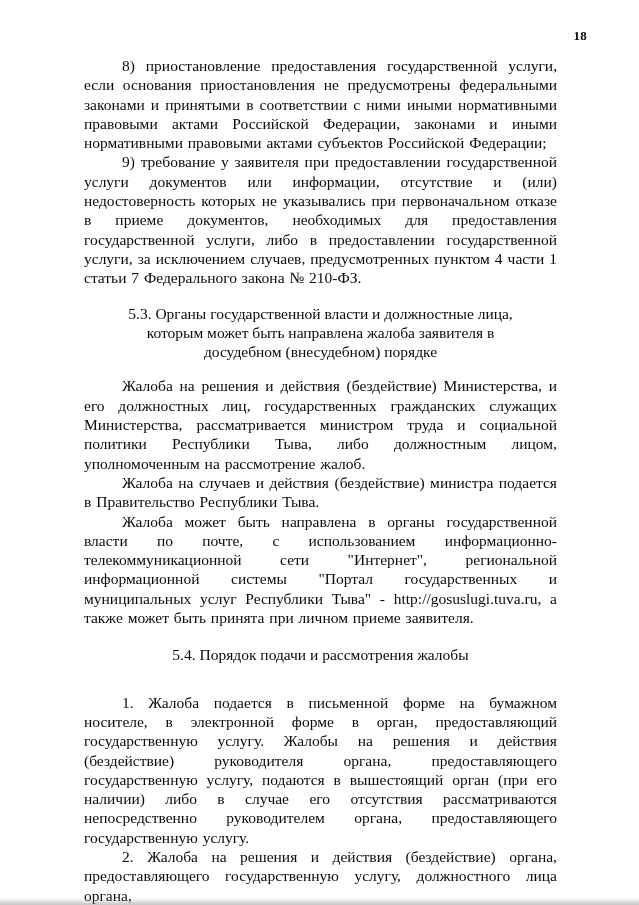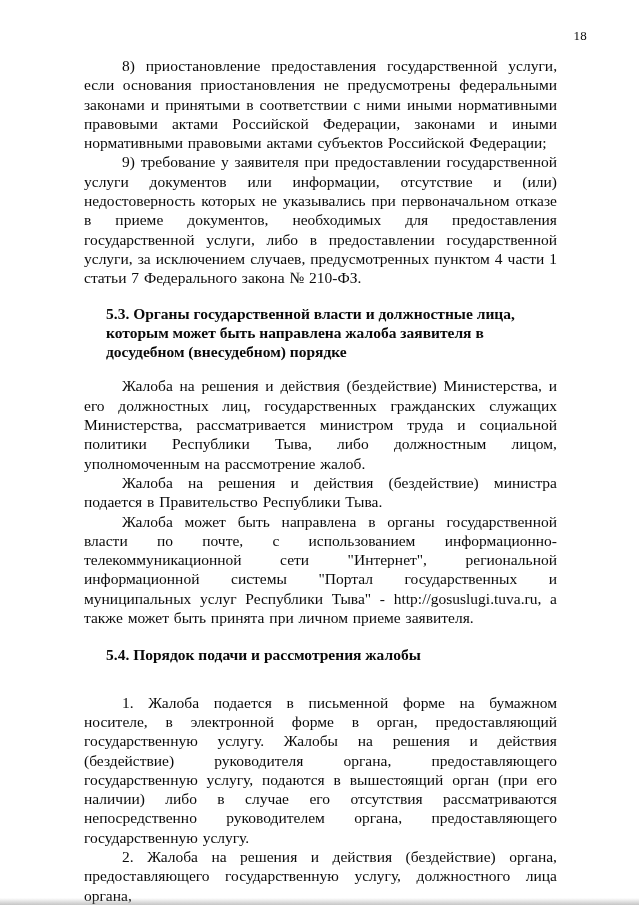--- a/index.html
+++ b/index.html
@@ -18,43 +18,43 @@
   .page {
     position: absolute;
     inset: 0;
     background: #ffffff;
   }
   .page-number {
     position: absolute;
     top: 28px;
     right: 52px;
     font-size: 13px;
-    font-weight: normal;
+    font-weight: bold;
     letter-spacing: 0.3px;
   }
   .text-block {
     position: absolute;
     left: 84px;
     top: 56px;
     width: 473px;
     font-size: 15.5px;
     line-height: 19.3px;
   }
   p.para {
     margin: 0;
     text-align: justify;
     text-indent: 38px;
     word-spacing: 1px;
   }
   .heading {
     margin: 0;
     font-size: 15.5px;
     line-height: 19.3px;
-    font-weight: bold;
-    text-align: left;
+    font-weight: normal;
+    text-align: center;
     padding: 0 22px;
   }
   .heading-53 {
     margin-top: 16px;
     margin-bottom: 15px;
   }
   .heading-54 {
     margin-top: 18px;
     margin-bottom: 28px;
   }
@@ -78,21 +78,21 @@
 
 
     <p class="para">8) приостановление предоставления государственной услуги, если основания приостановления не предусмотрены федеральными законами и принятыми в соответствии с ними иными нормативными правовыми актами Российской Федерации, законами и иными нормативными правовыми актами субъектов Российской Федерации;</p>
 
     <p class="para">9) требование у заявителя при предоставлении государственной услуги документов или информации, отсутствие и (или) недостоверность которых не указывались при первоначальном отказе в приеме документов, необходимых для предоставления государственной услуги, либо в предоставлении государственной услуги, за исключением случаев, предусмотренных пунктом 4 части 1 статьи 7 Федерального закона № 210-ФЗ.</p>
 
     <h2 class="heading heading-53">5.3. Органы государственной власти и должностные лица, которым может быть направлена жалоба заявителя в досудебном (внесудебном) порядке</h2>
 
     <p class="para">Жалоба на решения и действия (бездействие) Министерства, и его должностных лиц, государственных гражданских служащих Министерства, рассматривается министром труда и социальной политики Республики Тыва, либо должностным лицом, уполномоченным на рассмотрение жалоб.</p>
 
-    <p class="para">Жалоба на решения и действия (бездействие) министра подается в Правительство Республики Тыва.</p>
+    <p class="para">Жалоба на случаев и действия (бездействие) министра подается в Правительство Республики Тыва.</p>
 
     <p class="para">Жалоба может быть направлена в органы государственной власти по почте, с использованием информационно-телекоммуникационной сети "Интернет", региональной информационной системы "Портал государственных и муниципальных услуг Республики Тыва" - http://gosuslugi.tuva.ru, а также может быть принята при личном приеме заявителя.</p>
 
     <h2 class="heading heading-54">5.4. Порядок подачи и рассмотрения жалобы</h2>
 
     <p class="para">1. Жалоба подается в письменной форме на бумажном носителе, в электронной форме в орган, предоставляющий государственную услугу. Жалобы на решения и действия (бездействие) руководителя органа, предоставляющего государственную услугу, подаются в вышестоящий орган (при его наличии) либо в случае его отсутствия рассматриваются непосредственно руководителем органа, предоставляющего государственную услугу.</p>
 
     <p class="para">2. Жалоба на решения и действия (бездействие) органа, предоставляющего государственную услугу, должностного лица органа,</p>
 
   </div>

